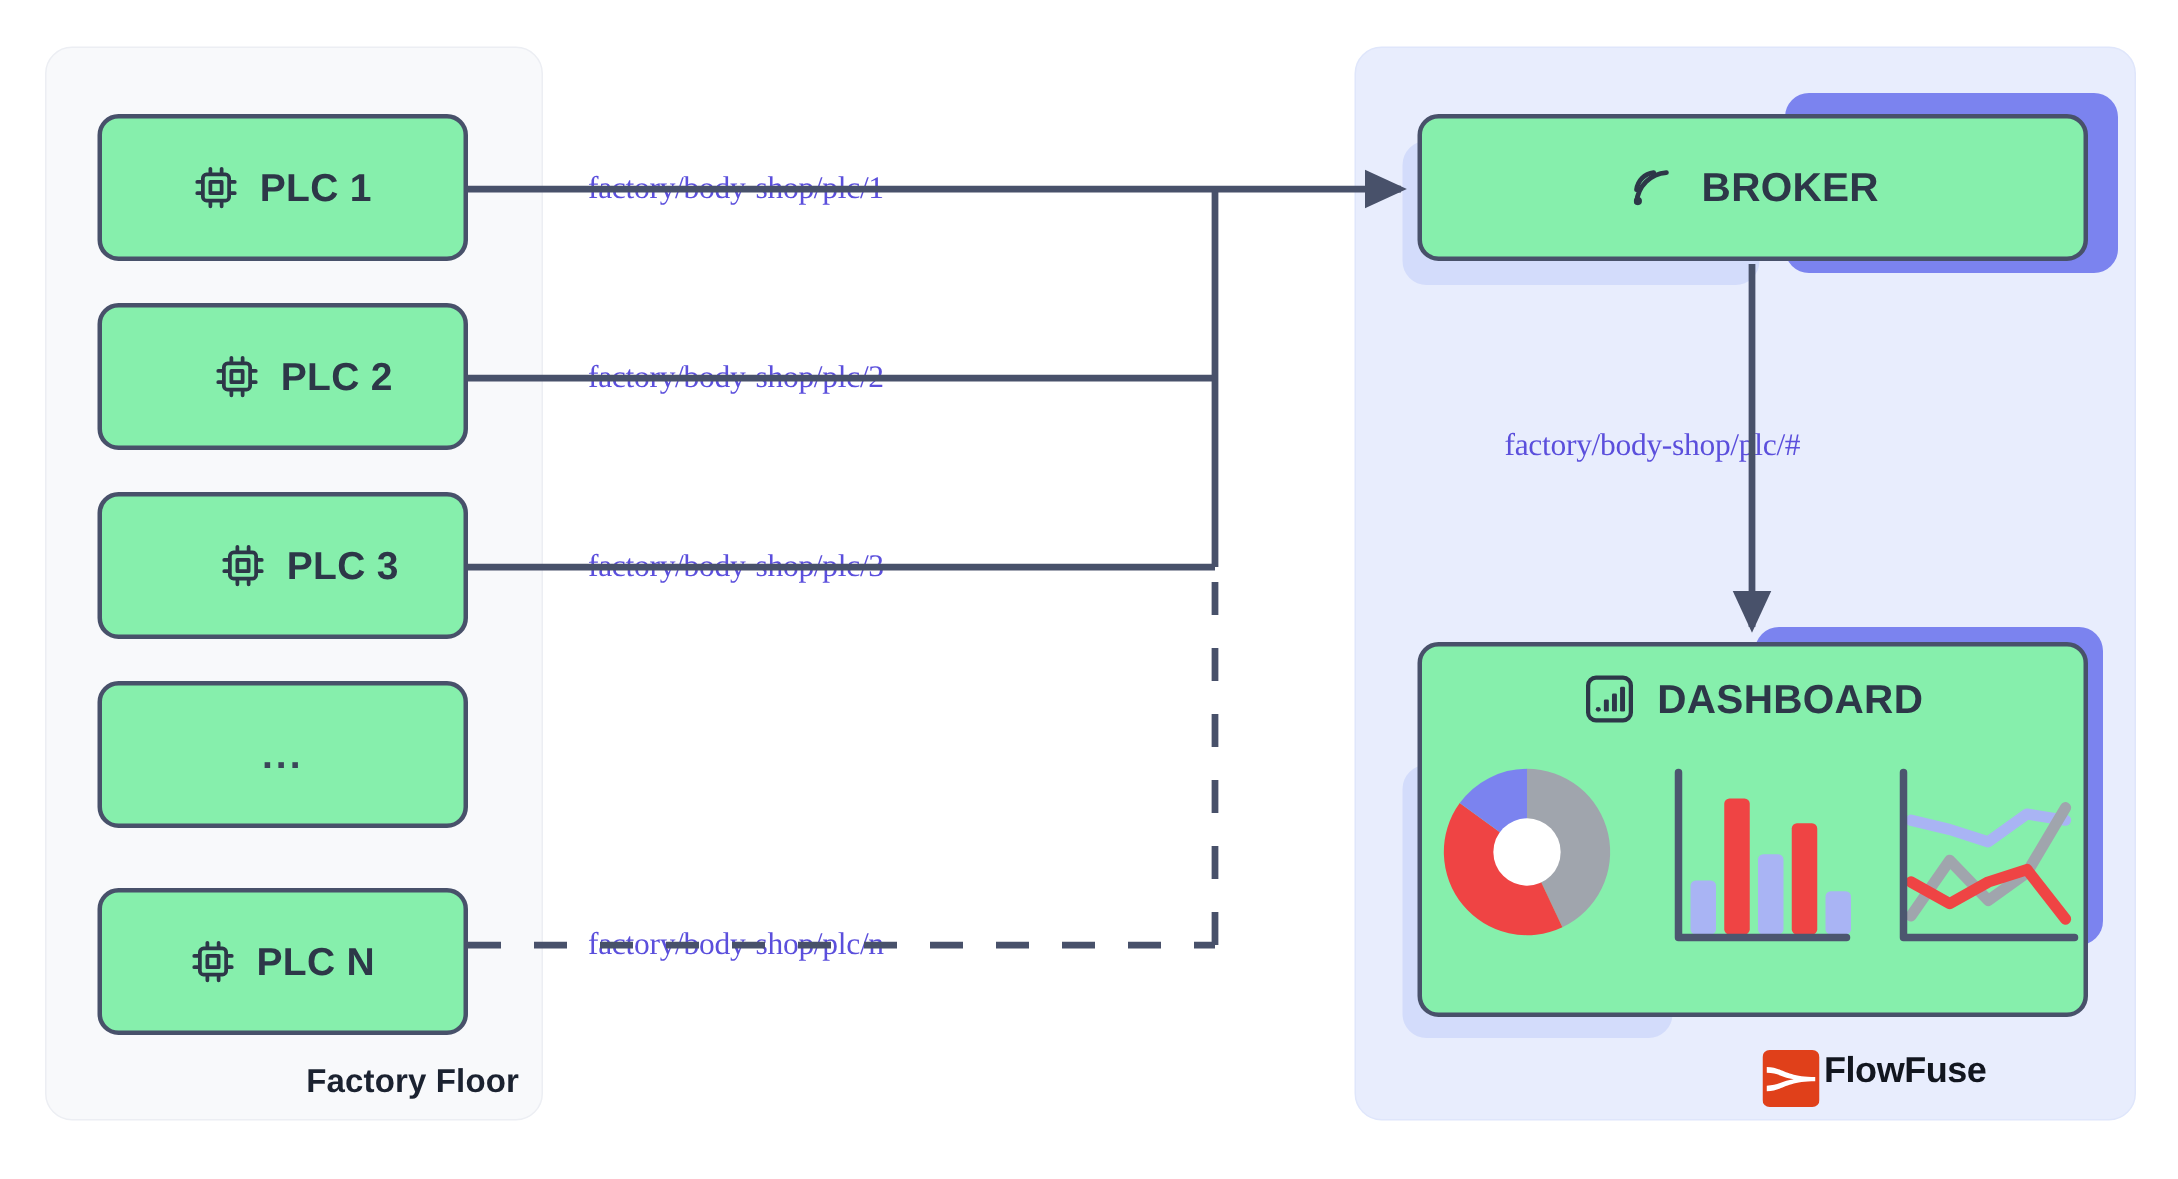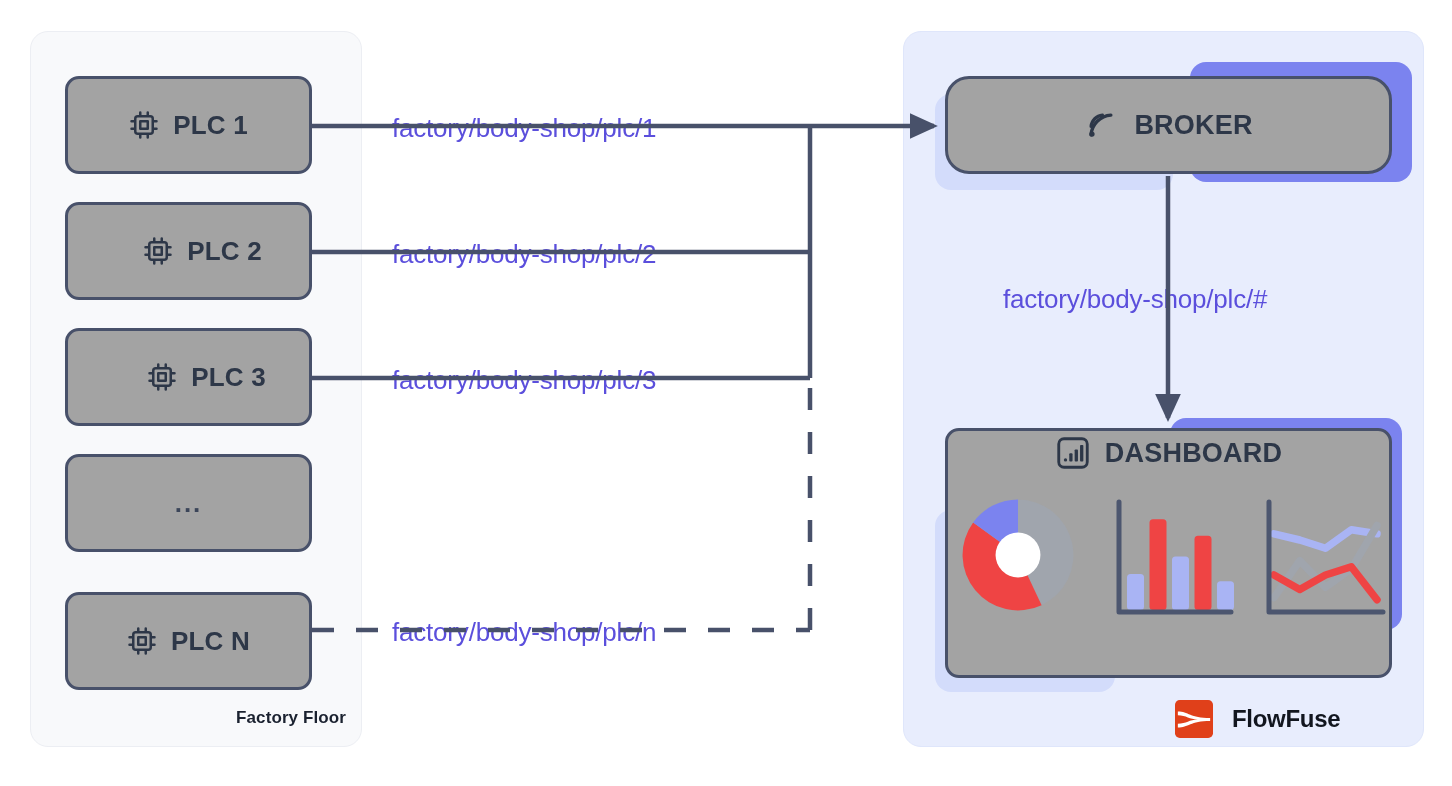--- a/index.html
+++ b/index.html
@@ -16,28 +16,28 @@
   #factory-panel{
     left:30px;top:31px;width:332px;height:716px;
     background:#f8f9fb;border:1px solid #eceef3;
   }
   #cloud-panel{
     left:903px;top:31px;width:521px;height:716px;
     background:#e8edfd;border:1px solid #dfe6fb;
   }
   #factory-label{
     position:absolute;left:30px;top:708px;width:316px;
-    text-align:right;font-size:17px;font-weight:bold;color:#1b2230;
+    text-align:right;font-size:22px;font-weight:bold;color:#1b2230;
     letter-spacing:.1px;
   }
 
   
   .card{
     position:absolute;box-sizing:border-box;
-    background:#a3a3a3;border:3px solid #48516a;border-radius:14px;
+    background:#86efac;border:3px solid #48516a;border-radius:14px;
     display:flex;align-items:center;justify-content:center;
     color:#323c52;
   }
   .card .label{
     font-size:26px;font-weight:bold;letter-spacing:.2px;color:#2d3748;
   }
 
   
   .plc{left:65px;width:247px;height:98px;gap:14px;}
   #plc-1{top:76px;}
@@ -52,59 +52,59 @@
   
   .shadow-purple{
     position:absolute;background:#7b83ef;border-radius:16px;
   }
   .shadow-light{
     position:absolute;background:#d3dcfb;border-radius:16px;
   }
   #broker-shadow-purple{left:1190px;top:62px;width:222px;height:120px;}
   #broker-shadow-light{left:935px;top:94px;width:238px;height:96px;}
   #broker-card{
-    left:945px;top:76px;width:447px;height:98px;gap:16px;border-radius:24px;
+    left:945px;top:76px;width:447px;height:98px;gap:16px;
   }
   #broker-card .label{font-size:27px;}
 
   #dash-shadow-purple{left:1170px;top:418px;width:232px;height:212px;}
   #dash-shadow-light{left:935px;top:510px;width:180px;height:182px;}
   #dashboard-card{
     left:945px;top:428px;width:447px;height:250px;
     flex-direction:column;justify-content:flex-start;
-    padding-top:4px;gap:0;
+    padding-top:17px;gap:0;
   }
   #dash-title-row{display:flex;align-items:center;gap:14px;}
   #dash-title-row .label{font-size:27px;}
   .dash-icon{width:36px;height:36px;display:block;}
   #dash-charts{
     display:flex;align-items:flex-end;justify-content:center;
     gap:30px;margin-top:18px;
   }
 
   
   .topic{
     position:absolute;
-    font-family:Liberation Sans, sans-serif;
-    font-size:26px;color:#5b4fdc;white-space:nowrap;
+    font-family:Liberation Serif, serif;
+    font-size:21px;color:#5b4fdc;white-space:nowrap;
     letter-spacing:-0.2px;
   }
   #topic-1{left:392px;top:113px;}
   #topic-2{left:392px;top:239px;}
   #topic-3{left:392px;top:365px;}
   #topic-n{left:392px;top:617px;}
   #topic-sub{left:1003px;top:284px;}
 
   
   #wires{position:absolute;left:0;top:0;width:1452px;height:786px;}
 
   
   #flowfuse{
     position:absolute;left:1175px;top:700px;
-    display:flex;align-items:center;gap:19px;
+    display:flex;gap:3px;
   }
   #flowfuse .mark{width:38px;height:38px;display:block;}
   #flowfuse .word{font-size:24px;font-weight:bold;color:#12161f;letter-spacing:-.3px;}
 </style>
 </head>
 <body>
 
 <div id="stage">
 
   <div class="panel" id="factory-panel"></div>

